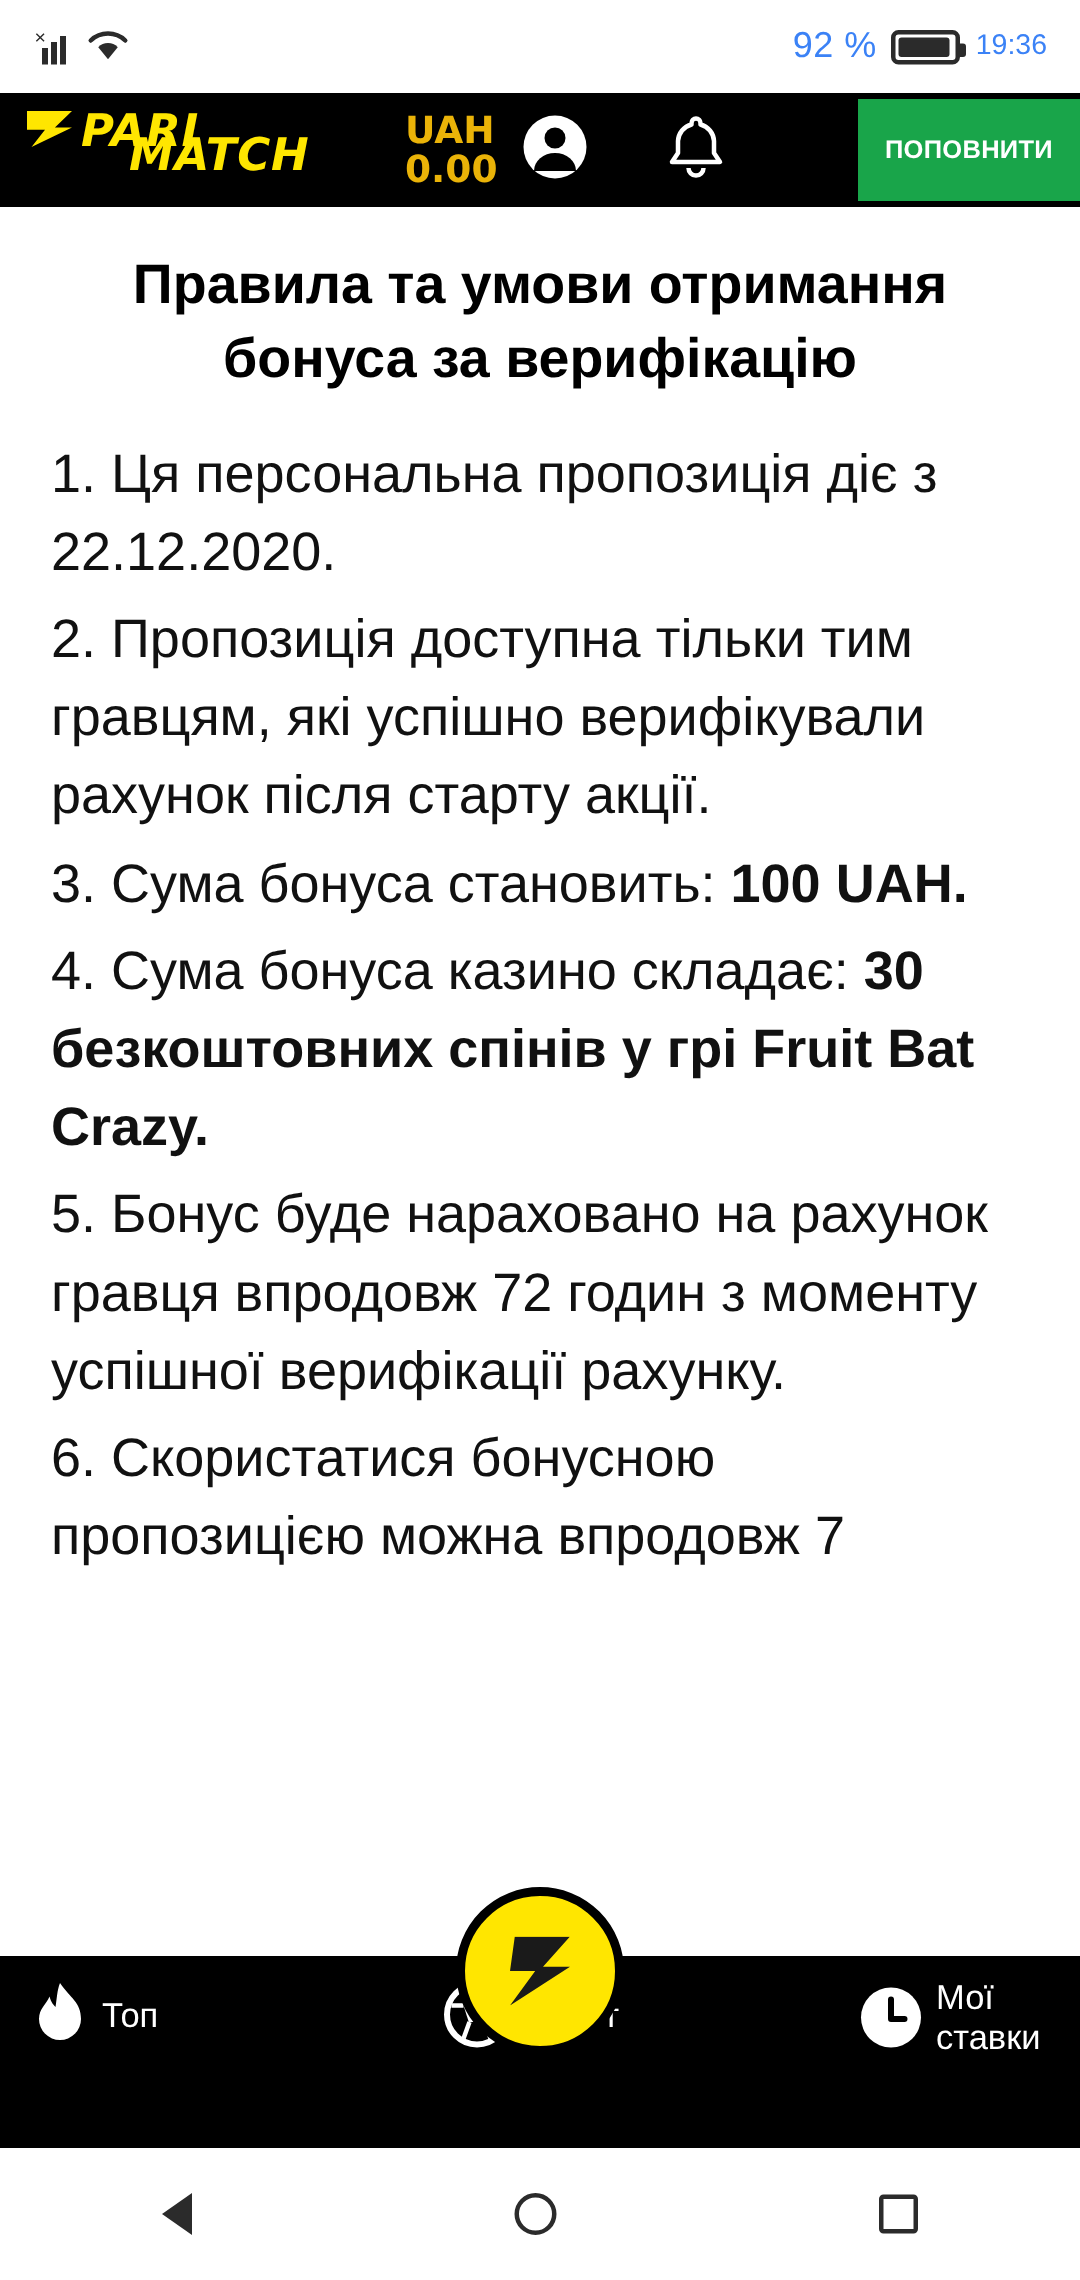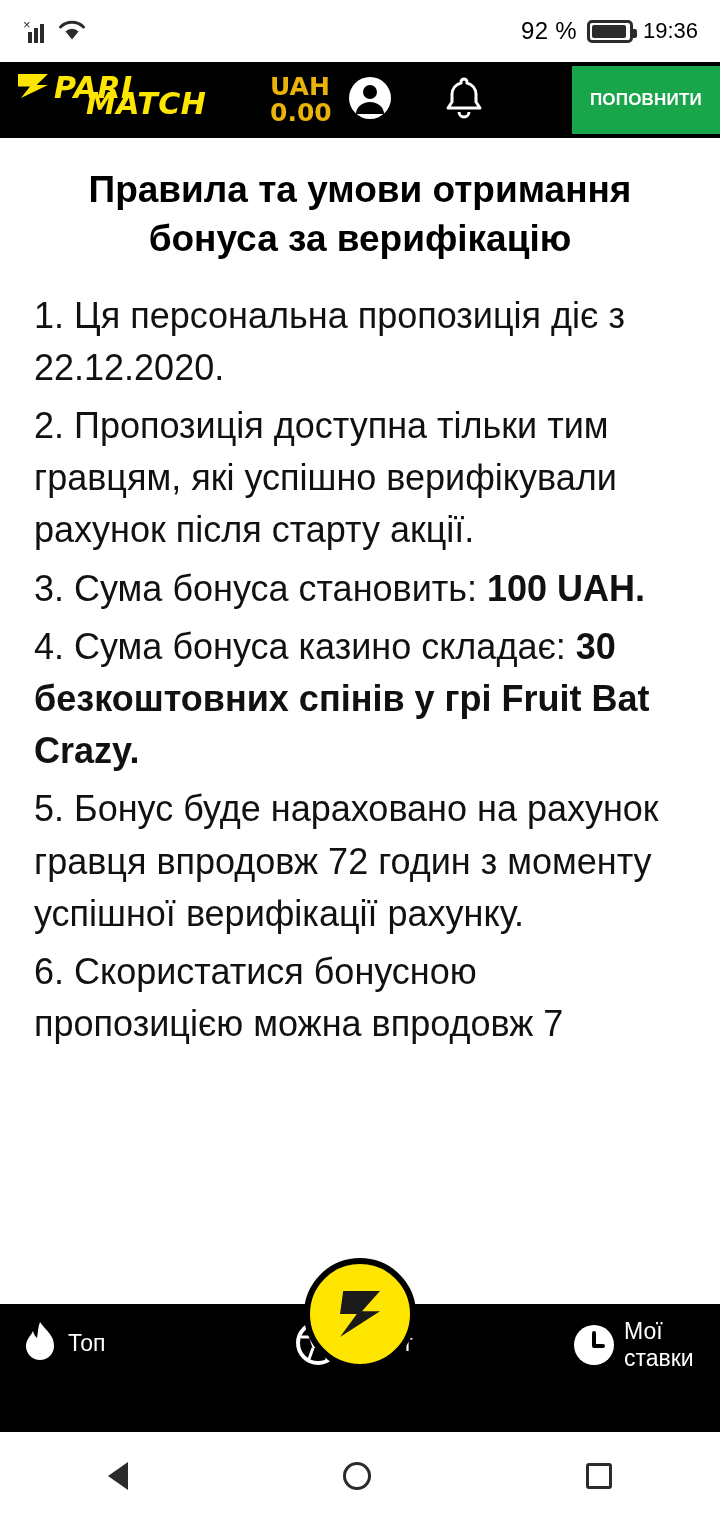--- a/index.html
+++ b/index.html
@@ -28,21 +28,21 @@
     padding: 0 22px;
     flex: 0 0 auto;
   }
   .status-left { display: flex; align-items: center; gap: 10px; }
   .status-right {
     margin-left: auto;
     display: flex;
     align-items: center;
     gap: 10px;
     font-size: 25px;
-    color: #000000;
+    color: #3b82f6;
     font-weight: 400;
   }
   .sig-bars { position: relative; width: 26px; height: 24px; }
   .sig-bars i {
     position: absolute;
     bottom: 0;
     width: 4px;
     background: #2b2b2b;
     display: block;
   }
@@ -75,21 +75,21 @@
     border-radius: 0 2px 2px 0;
   }
   .battery-fill {
     background: #2b2b2b;
     height: 13px;
     margin: 0 2px;
     border-radius: 2px;
     width: 34px;
   }
   .pct { font-size: 24px; letter-spacing: 0.3px; }
-  .clock { font-size: 22px; }
+  .clock { font-size: 19px; }
 
   
   .appbar {
     height: 76px;
     background: #000000;
     display: flex;
     align-items: center;
     padding: 0 0 0 18px;
     flex: 0 0 auto;
     position: relative;

